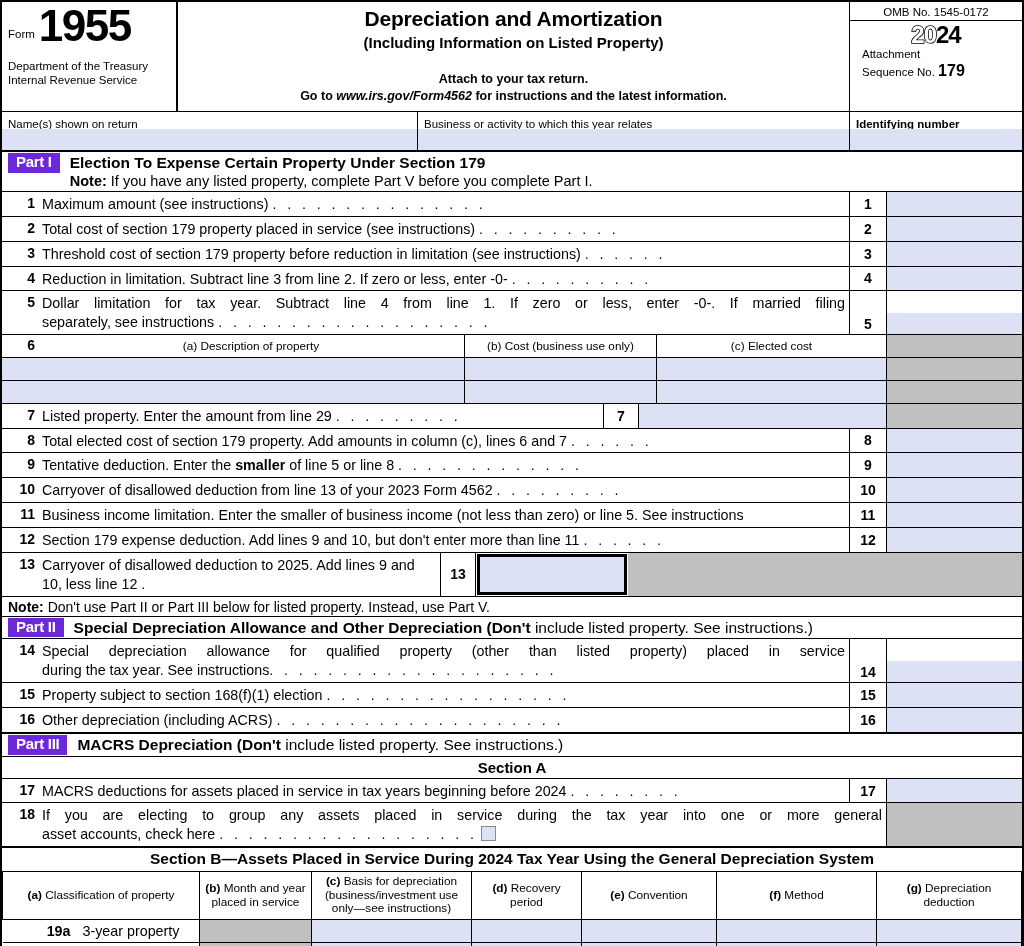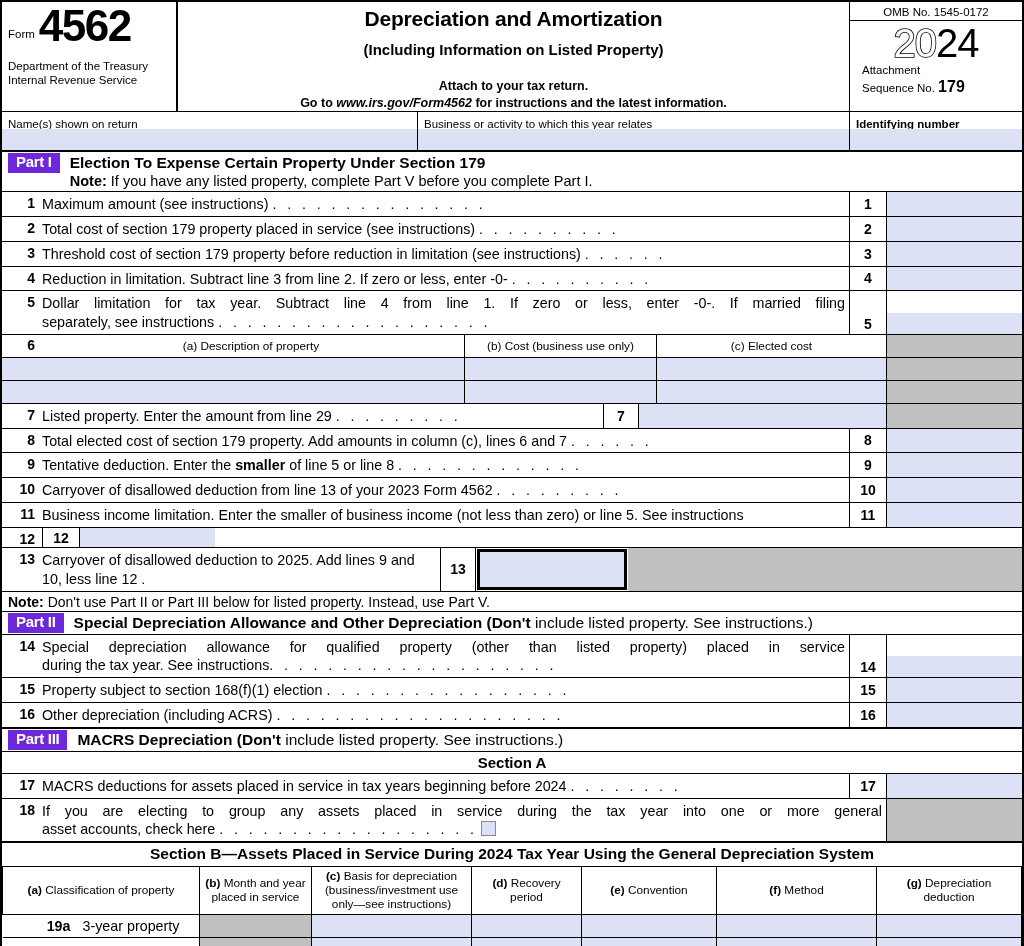--- a/index.html
+++ b/index.html
@@ -46,32 +46,32 @@
     letter-spacing: -1.5px;
   }
   .dept {
     font-size: 11.5px; line-height: 1.18; margin-top: 14px;
   }
   .hdr-mid {
     flex: 1; text-align: center; padding-top: 5px;
     border-right: 1.5px solid #000;
   }
   .title1 { font-size: 21px; font-weight: bold; letter-spacing: -0.2px; }
-  .title2 { font-size: 15px; font-weight: bold; margin-top: 10px; }
+  .title2 { font-size: 15px; font-weight: bold; margin-top: 3px; }
   .title3 { font-size: 12.5px; font-weight: bold; margin-top: 21px; }
   .title4 { font-size: 12.5px; font-weight: bold; margin-top: 3px; }
   .title4 .i { font-style: italic; }
   .hdr-right {
     width: 172px; text-align: center; padding-top: 4px;
     position: relative;
   }
   .omb { font-size: 11.5px; padding-bottom: 2px; border-bottom: 1.5px solid #000; }
   .yearbox { padding-top: 2px; }
   .year {
-    font-size: 40px; font-weight: normal; line-height: 1;
+    font-size: 24px; font-weight: bold; line-height: 1;
     letter-spacing: -1px;
     display: inline-block;
     text-align: center;
   }
   .year .outline {
     color: #fff;
     -webkit-text-stroke: 1.6px #000;
     paint-order: stroke fill;
   }
   .attach {
@@ -165,21 +165,21 @@
 </head>
 <body>
 
 <div class="form">
 
   <div class="header">
 
     <div class="hdr-left">
       <div class="form-no-line">
         <span class="form-word">Form</span>
-        <span class="form-num">4562</span>
+        <span class="form-num">1955</span>
       </div>
       <div class="dept">
         <div>Department of the Treasury</div>
         <div>Internal Revenue Service</div>
       </div>
     </div>
 
     <div class="hdr-mid">
       <div class="title1">Depreciation and Amortization</div>
       <div class="title2">(Including Information on Listed Property)</div>
@@ -315,20 +315,21 @@
     <div class="amt fill"></div>
   </div>
   <div class="lrow">
     <div class="lnum">11</div>
     <div class="ltext">Business income limitation. Enter the smaller of business income (not less than zero) or line 5. See instructions</div>
     <div class="numbox mid">11</div>
     <div class="amt fill"></div>
   </div>
   <div class="lrow">
     <div class="lnum">12</div>
+    <div class="ltext"><span>Section 179 expense deduction. Add lines 9 and 10, but don't enter more than line 11</span> <span class="leader">. . . . . .</span></div>
     <div class="numbox mid">12</div>
     <div class="amt fill"></div>
   </div>
 
   <div class="lrow">
     <div class="lnum">13</div>
     <div class="ltext"><span>Carryover of disallowed deduction to 2025. Add lines 9 and 10, less line 12</span> <span class="leader">.</span></div>
     <div class="numbox mid" style="width:36px;min-width:36px;">13</div>
     <div style="width:152px;padding:1px;background:#fff;">
       <div class="focused" style="height:100%;"></div>

